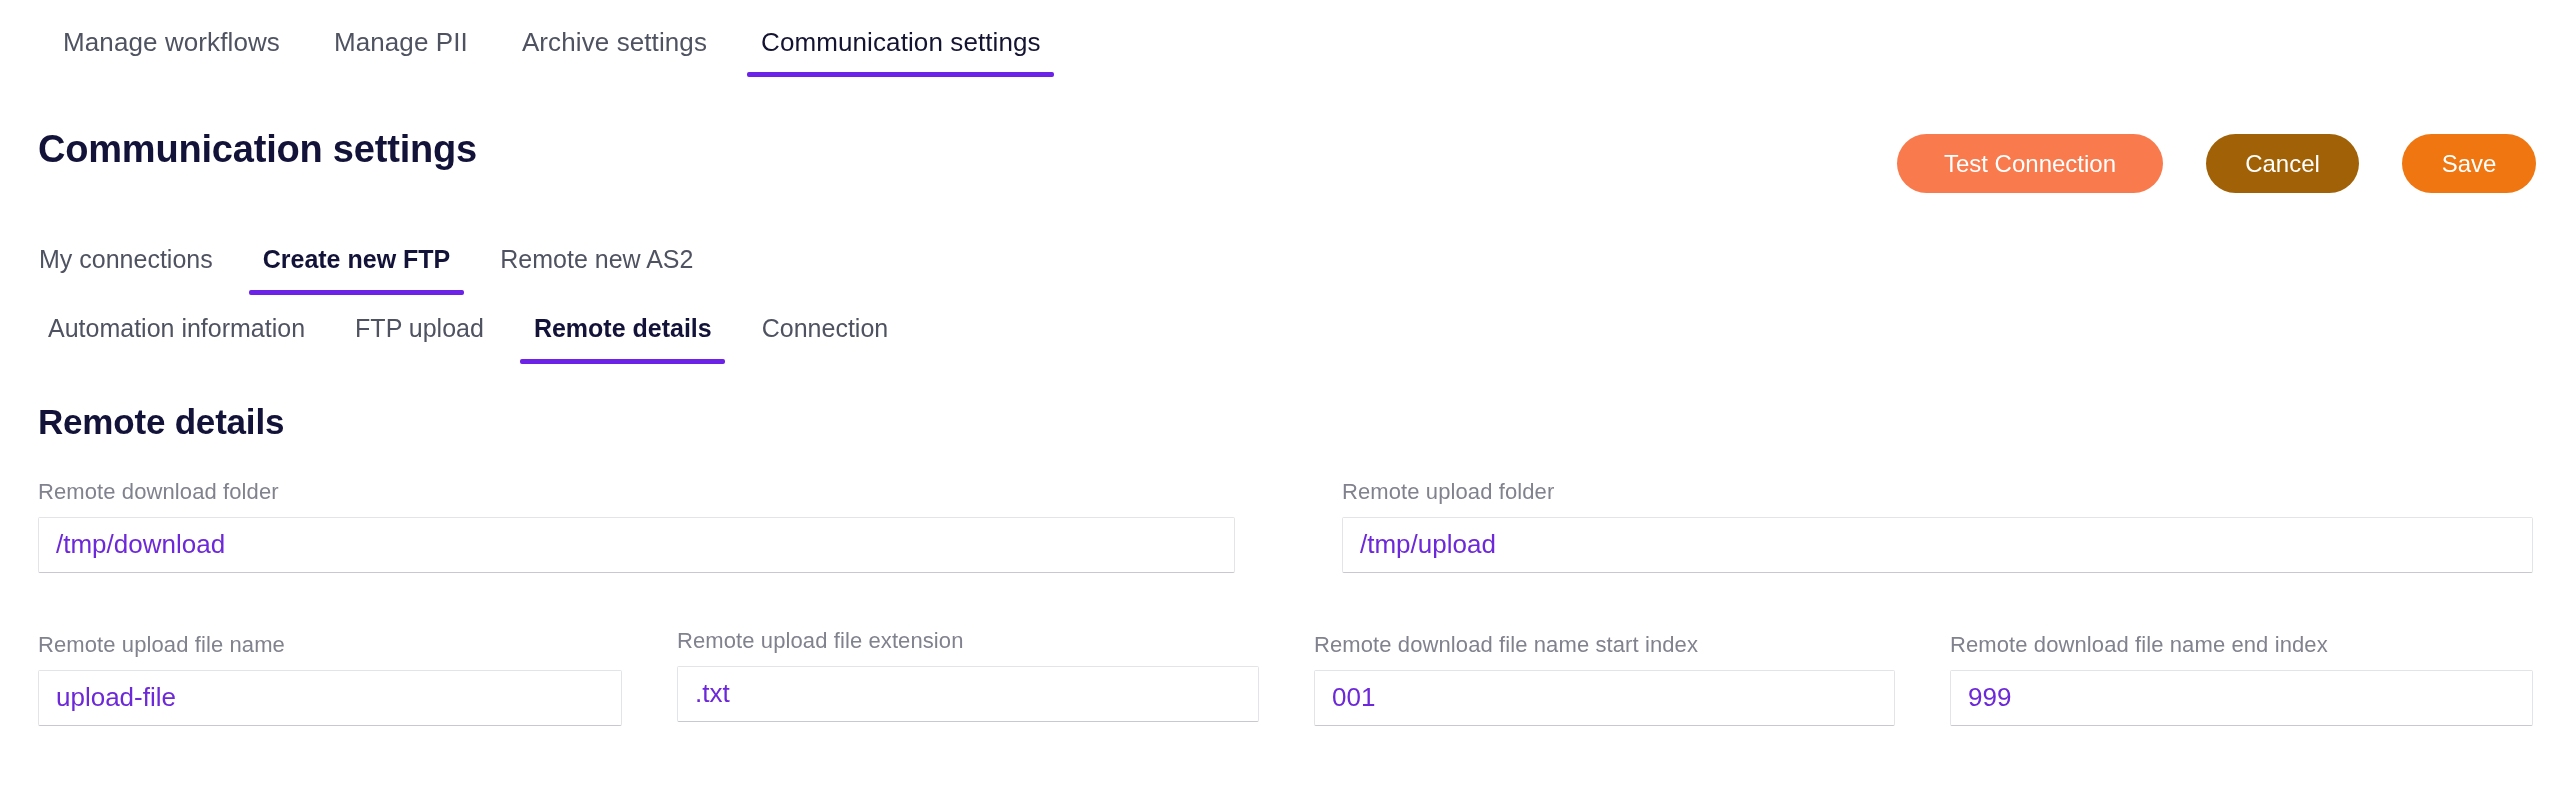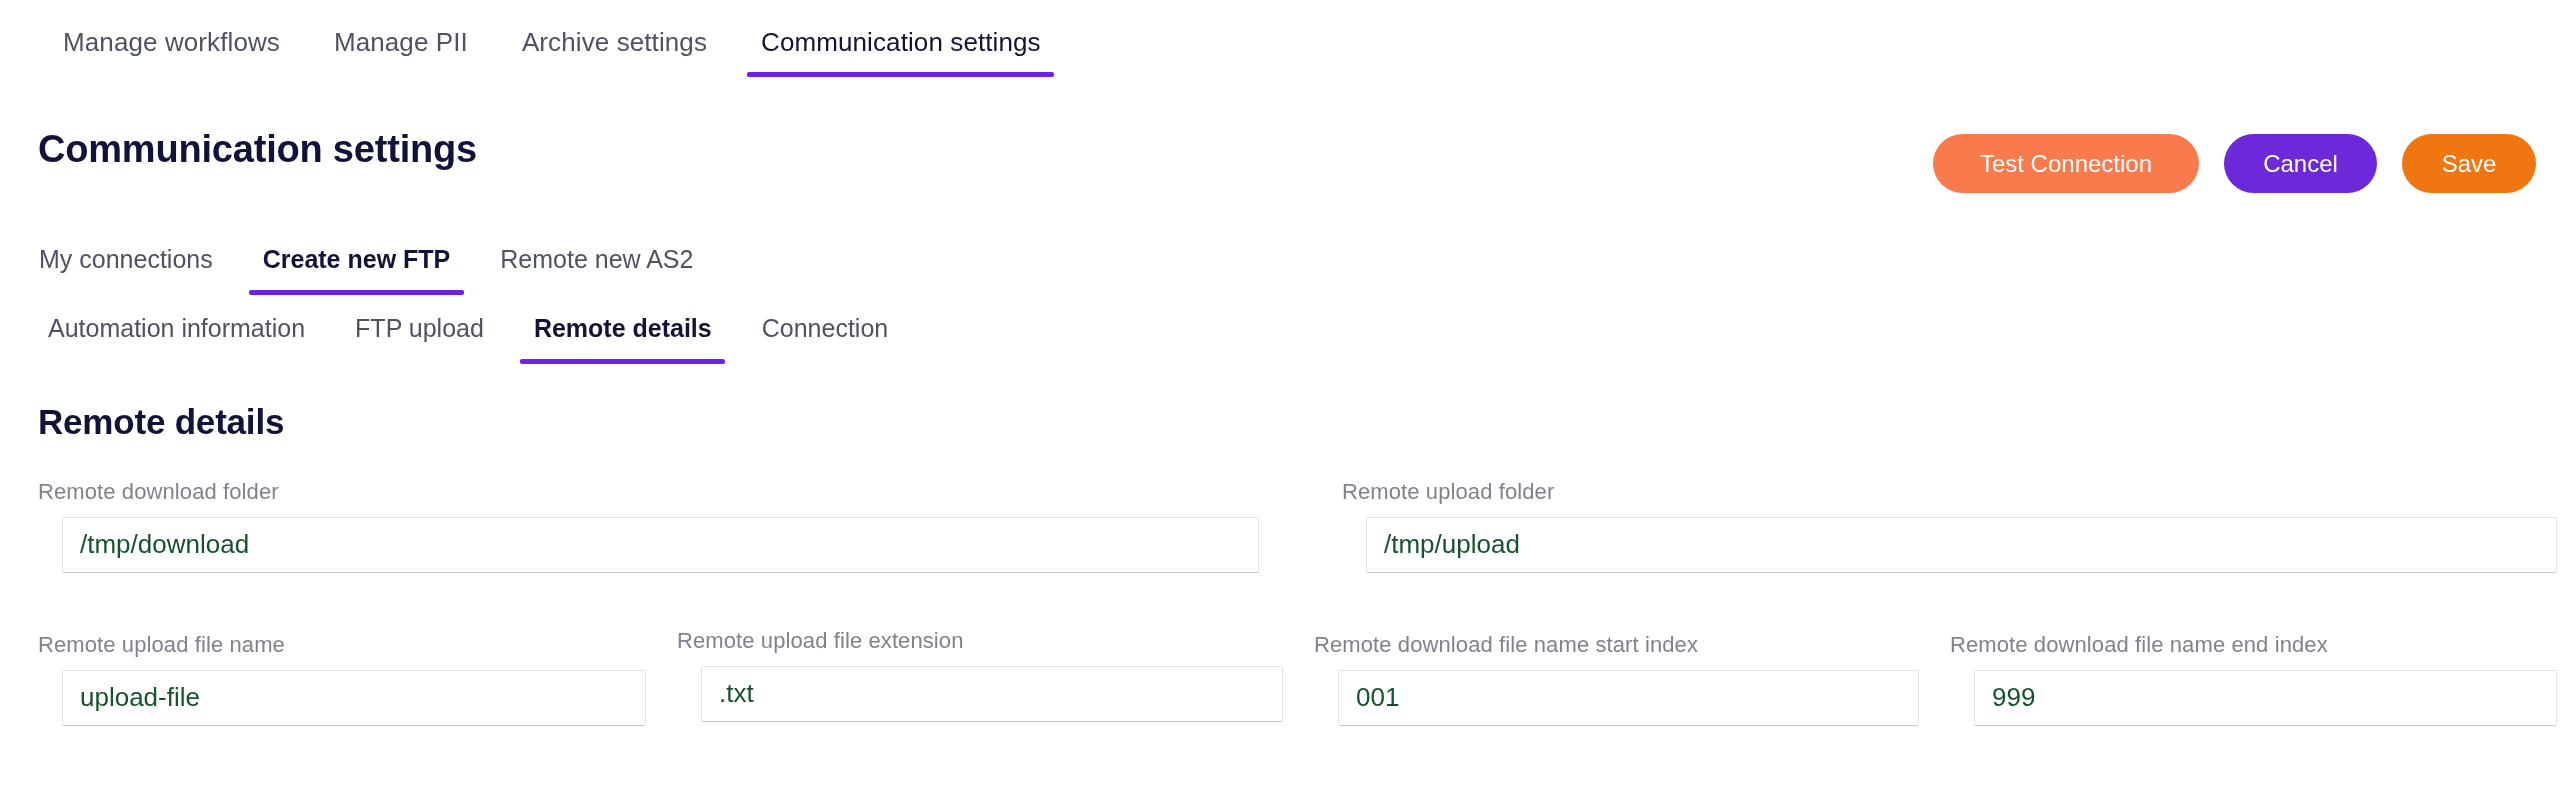--- a/index.html
+++ b/index.html
@@ -64,37 +64,37 @@
     left: 38px; top: 3.8px;
     font-size: 38px;
     font-weight: bold;
     color: #13133a;
     letter-spacing: -0.2px;
   }
   .actions {
     position: absolute;
     right: 40px; top: 9.6px;
     display: flex;
-    gap: 25px;
+    gap: 43px;
   }
   .btn {
     border: none;
     border-radius: 31px;
     color: #ffffff;
     font-family: "Liberation Sans", sans-serif;
     font-size: 24px;
     height: 59px;
     padding: 0 33px;
     cursor: pointer;
     white-space: nowrap;
     line-height: 59px;
     text-align: center;
   }
   .btn-test   { background: #f97a4d; min-width: 266px; }
-  .btn-cancel { background: #6d28d9; min-width: 153px; }
+  .btn-cancel { background: #a16207; min-width: 153px; }
   .btn-save   { background: #ef7610; min-width: 134px; }
 
   
   .subnav {
     position: absolute;
     left: 0; top: 237px;
     display: flex;
     align-items: flex-start;
     padding-left: 14px;
   }
@@ -174,24 +174,23 @@
   .field-input {
     display: block;
     width: 100%;
     height: 56px;
     background: #ffffff;
     border: 1px solid #e3e4e8;
     border-bottom-color: #c7c9ce;
     border-radius: 1.9px;
     font-family: "Liberation Sans", sans-serif;
     font-size: 26px;
-    color: #14532d;
+    color: #6d28d9;
     padding: 0 17px;
     outline: none;
-    margin-left: 24px;
   }
   .field-input::placeholder { color: #b7b9c1; }
 
   
   #f-download-folder { left: 38px;   top: 479px; width: 1197px; }
   #f-upload-folder   { left: 1342px; top: 479px; width: 1191px; }
 
   
   #f-upload-name     { left: 38px;   top: 632px; width: 584px; }
   #f-upload-ext      { left: 677px;  top: 628px; width: 582px; }

